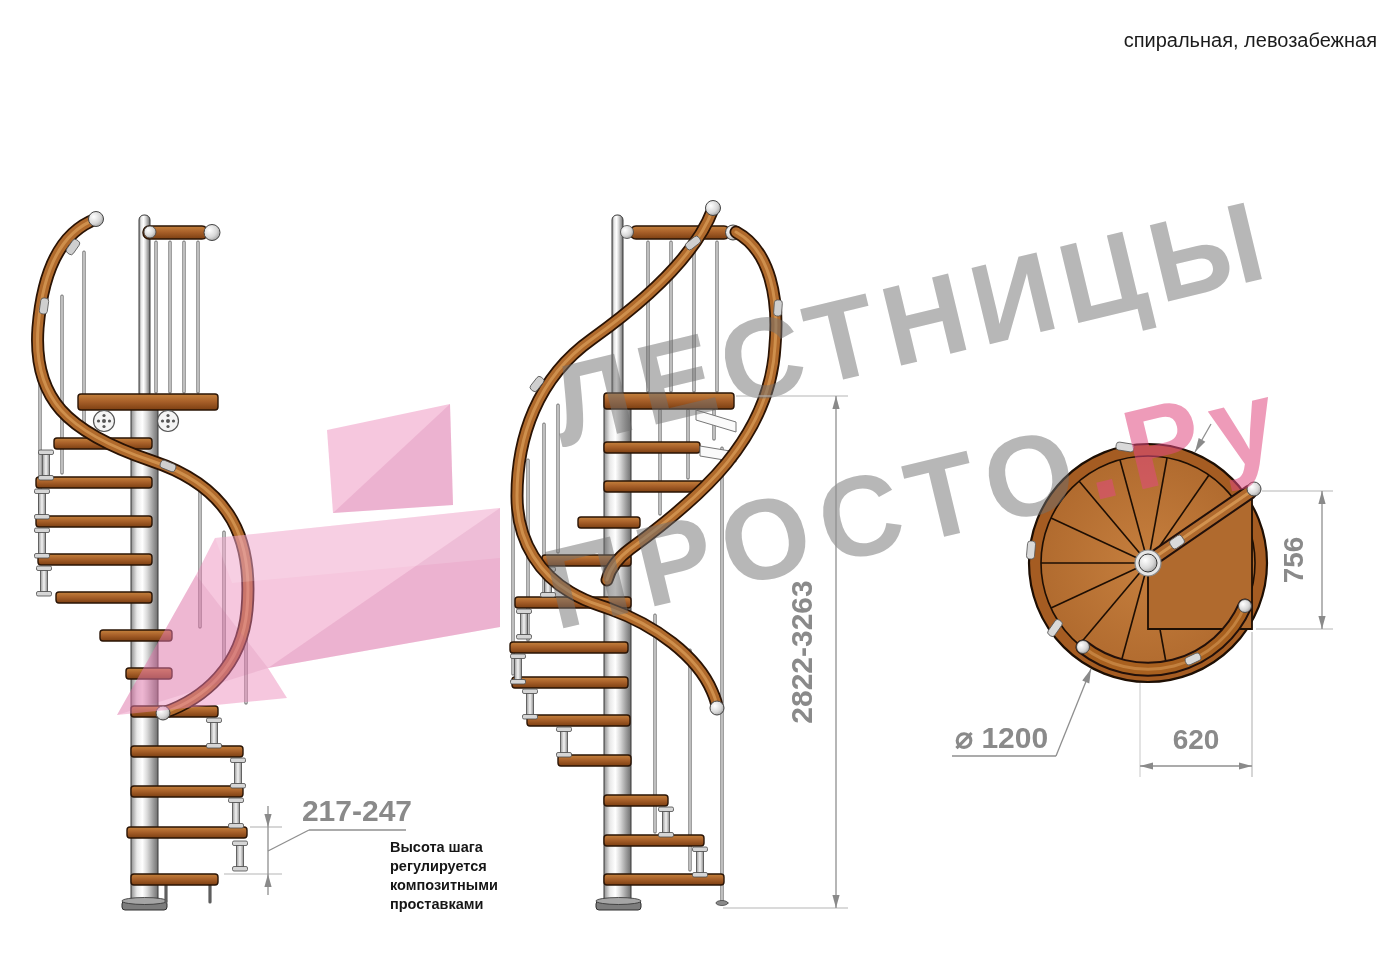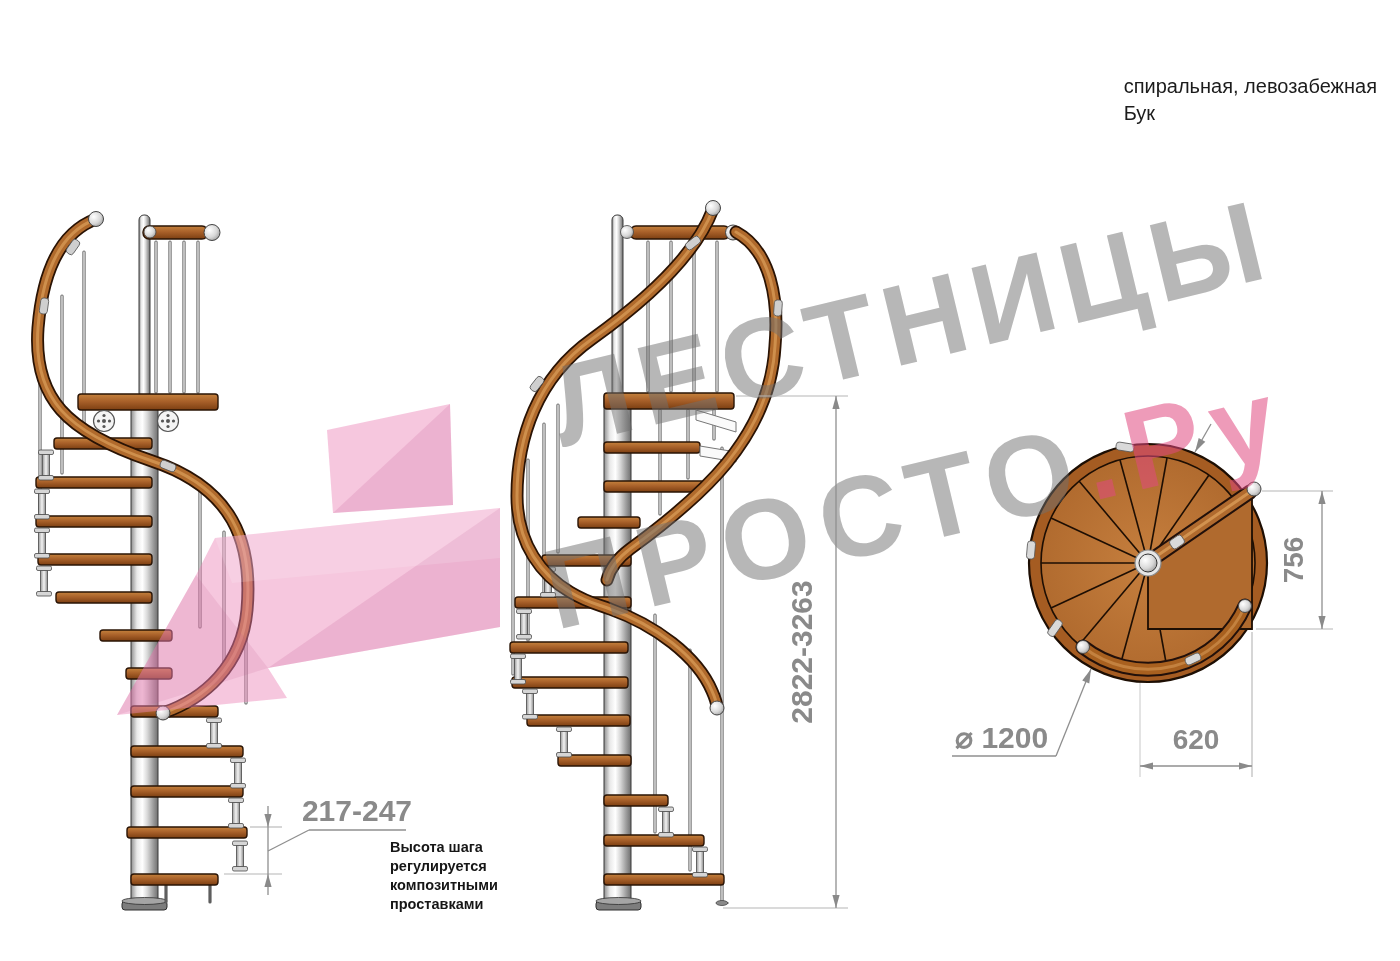--- a/index.html
+++ b/index.html
@@ -1,35 +1,34 @@
 <!DOCTYPE html>
 <html><head>
 <meta charset="utf-8">
 <style>
   html,body{margin:0;padding:0;background:#fff;}
   .stage{position:relative;width:1400px;height:961px;background:#ffffff;overflow:hidden;
          font-family:"Liberation Sans",sans-serif;}
-  .header{position:absolute;top:27px;right:23px;text-align:left;font-size:20px;line-height:27px;
-          color:#1c1c1c;z-index:30;margin-top:46px;}
+  .header{position:absolute;top:27px;right:23px;text-align:center;font-size:20px;line-height:27px;
+          color:#1c1c1c;z-index:30;}
   .drawing{position:absolute;left:0;top:0;z-index:10;}
   text{font-family:"Liberation Sans",sans-serif;}
   .dimnum{font-weight:bold;font-size:30px;}
   .dimnum-s{font-weight:bold;font-size:28px;}
   .note-t{font-size:14.5px;font-weight:bold;fill:#161616;}
   .wm1{font-weight:bold;font-size:114px;letter-spacing:9px;}
   .wm2{font-weight:bold;font-size:114px;letter-spacing:12px;}
 </style>
 </head>
 <body>
 
 <div class="stage">
 
   <div class="header">
     <div>спиральная, левозабежная</div>
-    <div>Бук</div>
   </div>
 
   <svg class="drawing" width="1400" height="961" viewBox="0 0 1400 961">
     <defs>
       <linearGradient id="poleG" x1="0" y1="0" x2="1" y2="0">
         <stop offset="0" stop-color="#8f8f8f"></stop>
           <stop offset="0.22" stop-color="#e9e9e9"></stop>
         <stop offset="0.42" stop-color="#ffffff"></stop>
           <stop offset="0.6" stop-color="#d9d9d9"></stop>
         <stop offset="0.82" stop-color="#9d9d9d"></stop>

